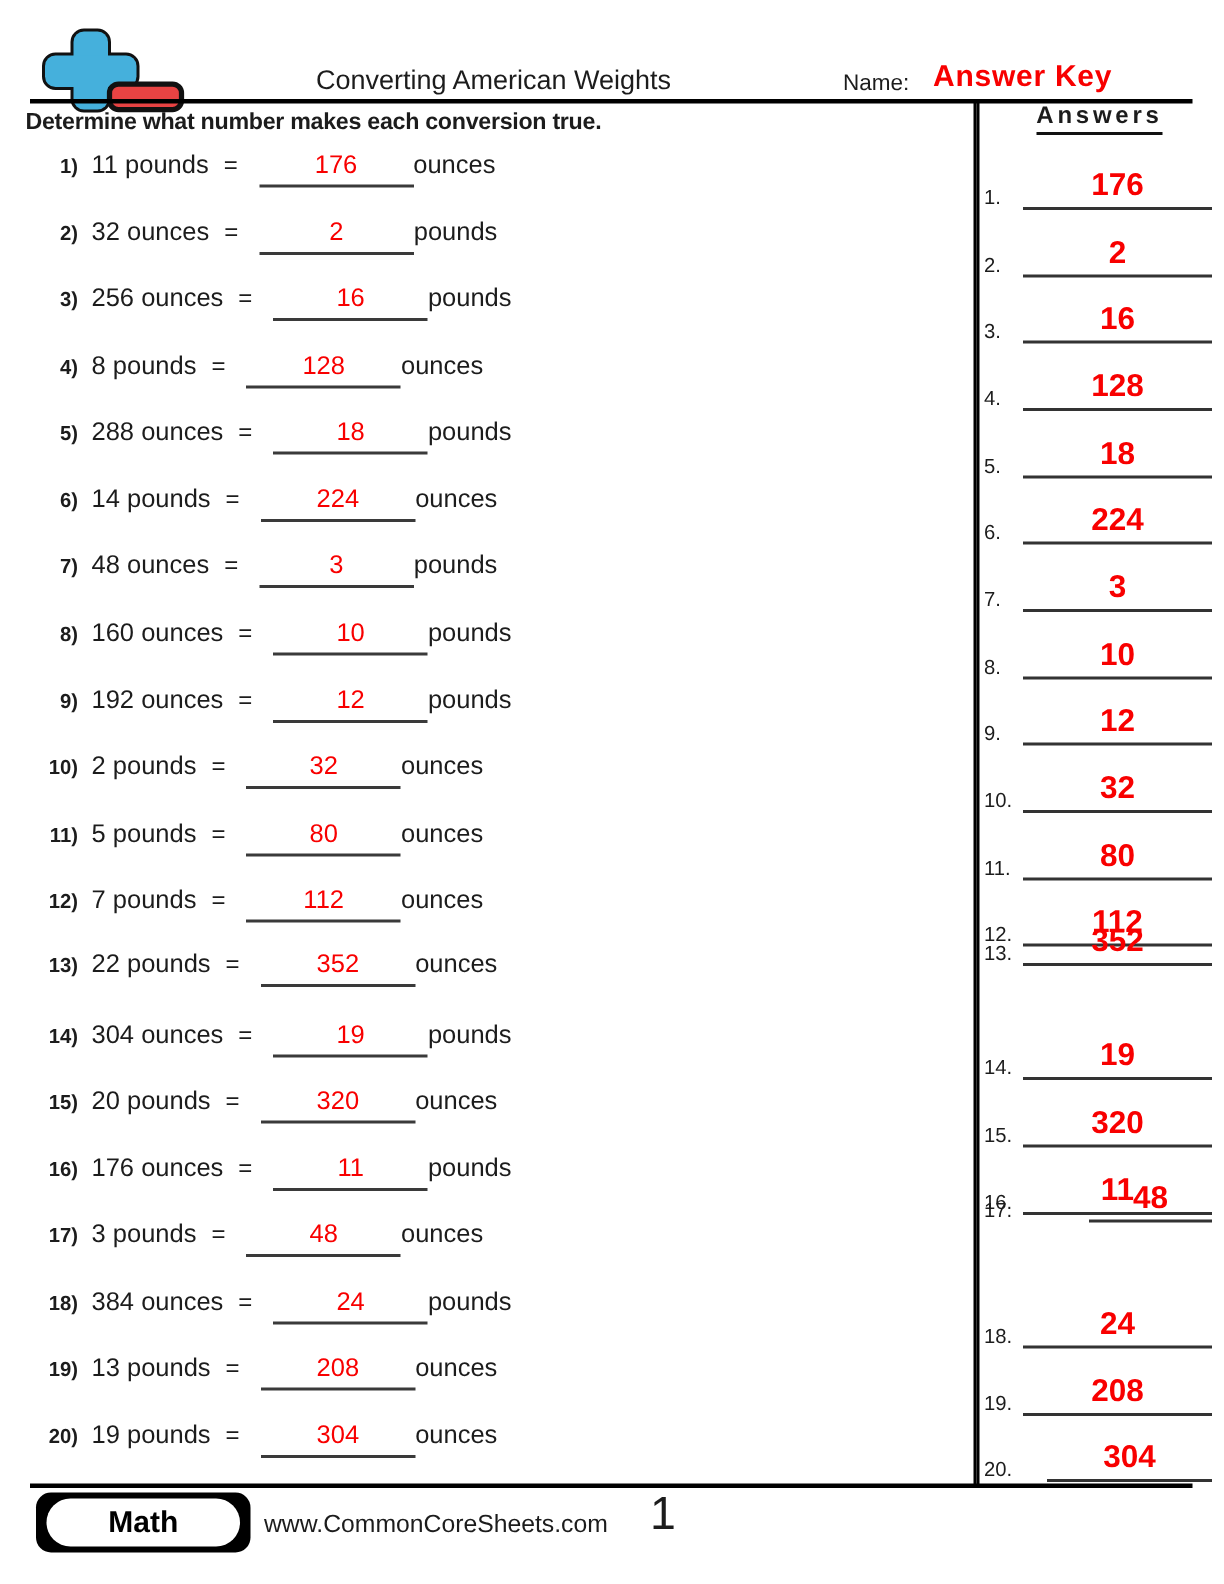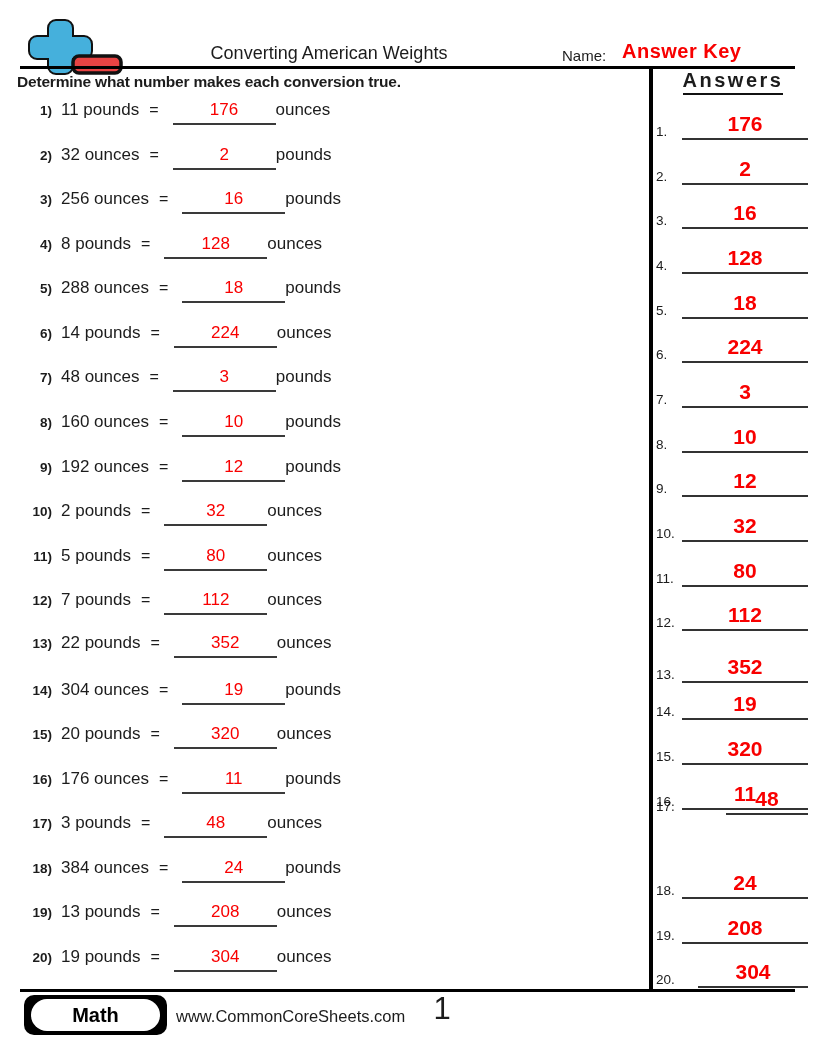--- a/index.html
+++ b/index.html
@@ -33,21 +33,21 @@
     font-size:13.5px;margin-right:9px;}
   .prob .given{font-size:17px;}
   .prob .eq{font-size:16px;margin:0 14px 0 10px;}
   .prob .blank{display:inline-block;min-width:103px;text-align:center;
     border-bottom:2px solid #3a3a3a;padding:0 4px 3px;color:var(--red);font-size:17px;}
   .prob .unit{font-size:17px;}
   
   .vsep{position:absolute;left:649px;top:68px;height:922px;width:3px;
     border-left:2px solid #000;border-right:2px solid #000;}
   .answers-title-wrap{position:absolute;left:658px;top:69px;width:150px;text-align:center;}
-  .answers-title{display:inline-block;font-size:20px;font-weight:bold;letter-spacing:2.5px;
+  .answers-title{display:inline-block;font-size:16px;font-weight:bold;letter-spacing:2.5px;
     border-bottom:2.5px solid #111;padding-bottom:1px;}
   #answers-list{position:absolute;left:656px;top:0;width:152px;height:1056px;}
   .ans{position:absolute;left:0;width:152px;display:flex;align-items:flex-end;}
   .ans .anum{display:inline-block;width:26px;font-size:13.5px;padding-bottom:1px;}
   .ans .aval{flex:1;text-align:center;border-bottom:2px solid #333;padding-bottom:2px;
     color:var(--red);font-size:21px;font-weight:bold;}
   
   .footer-rule{position:absolute;left:20px;top:989px;width:775px;height:2.5px;background:#000;}
   .math-badge{position:absolute;left:24px;top:995px;width:143px;height:40px;background:#000;
     border-radius:10px;}
@@ -270,21 +270,21 @@
       <span class="aval">32</span>
     </div>
     <div class="ans" style="top: 545.5px; height: 41px;">
       <span class="anum">11.</span>
       <span class="aval">80</span>
     </div>
     <div class="ans" style="top: 590.15px; height: 41px;">
       <span class="anum">12.</span>
       <span class="aval">112</span>
     </div>
-    <div class="ans" style="top: 642px; height: 41px;">
+    <div class="ans" style="top: 603px; height: 41px;">
       <span class="anum">13.</span>
       <span class="aval">352</span>
     </div>
     <div class="ans" style="top: 679.45px; height: 41px;">
       <span class="anum">14.</span>
       <span class="aval">19</span>
     </div>
     <div class="ans" style="top: 724.1px; height: 41px;">
       <span class="anum">15.</span>
       <span class="aval">320</span>

